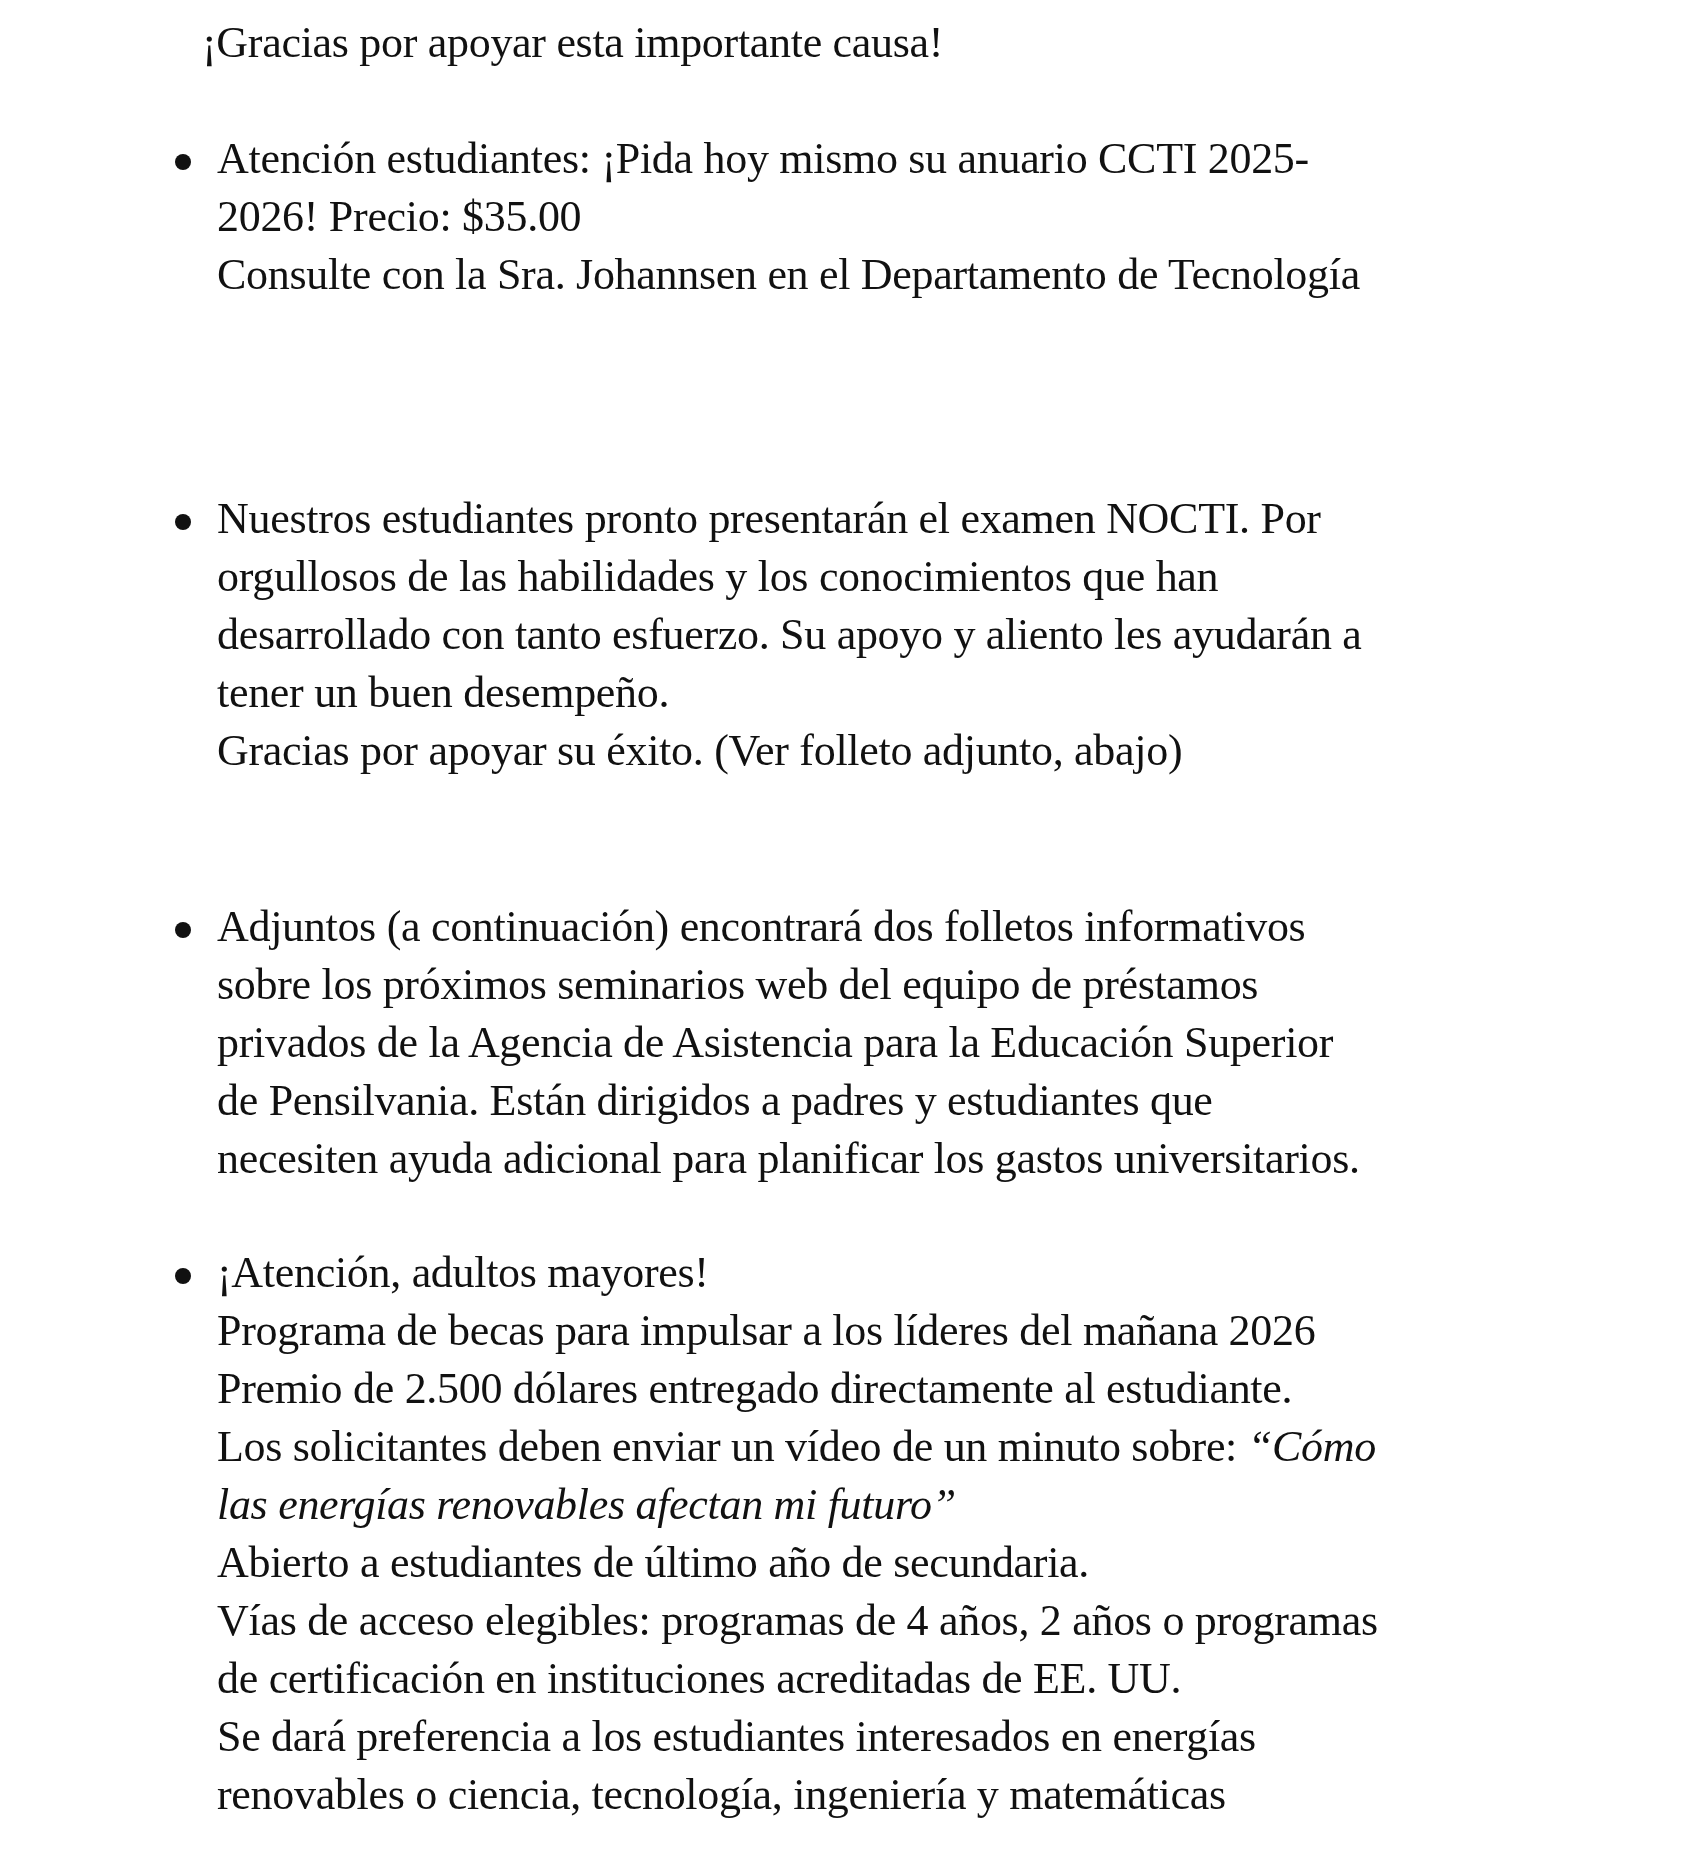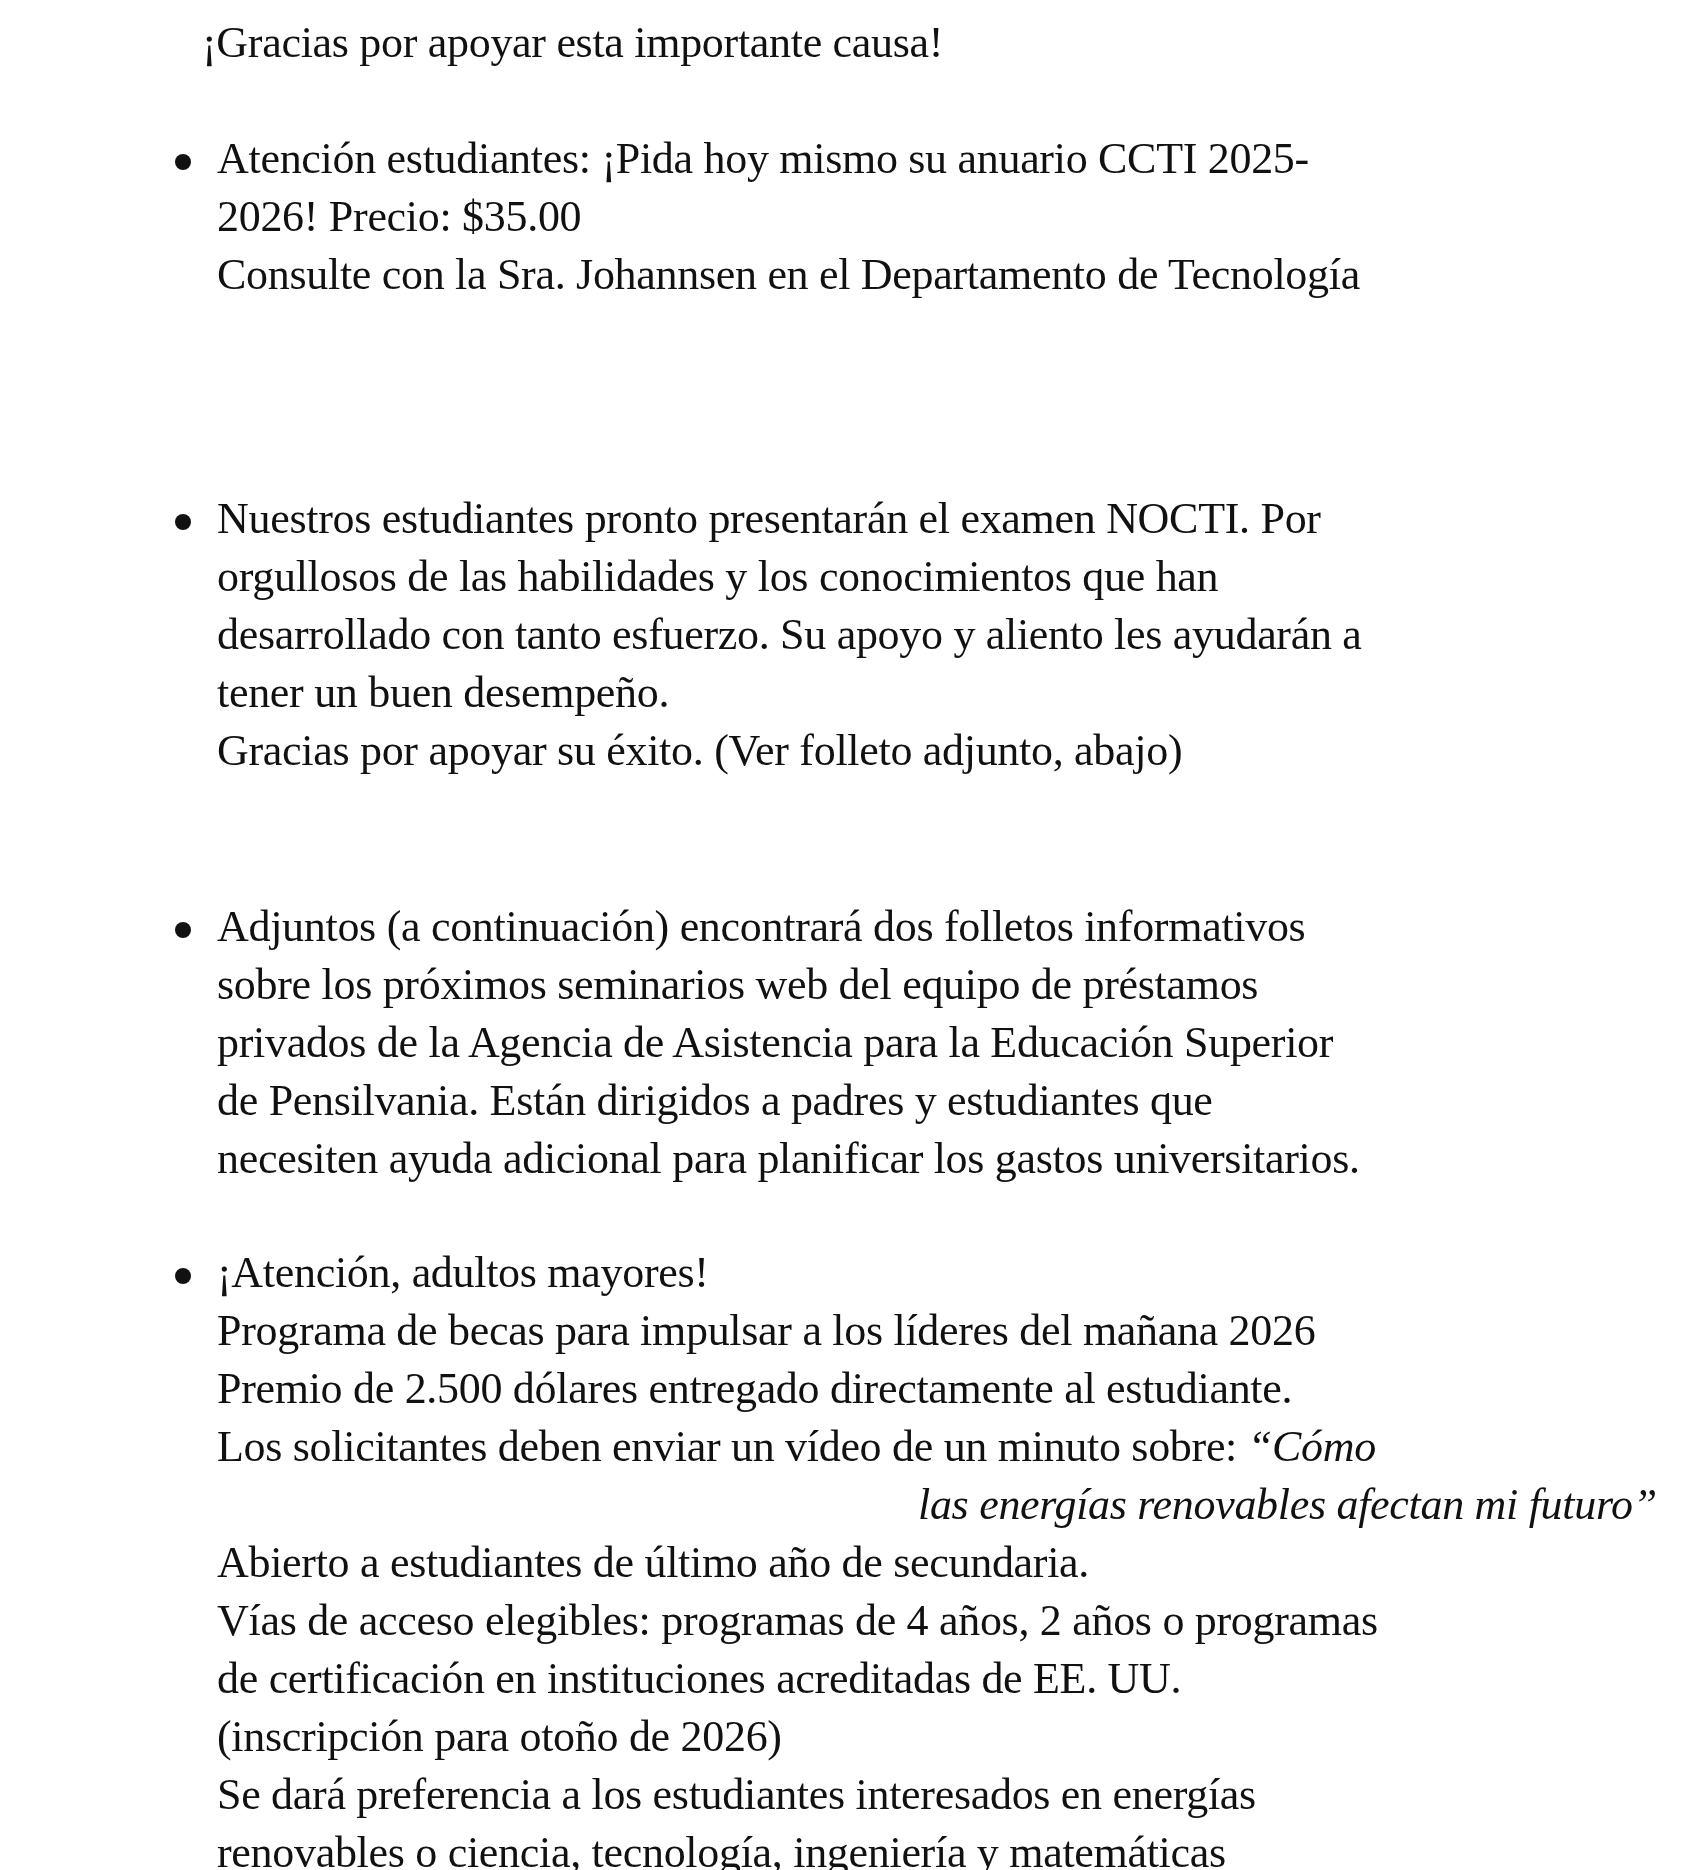--- a/index.html
+++ b/index.html
@@ -16,21 +16,21 @@
   .list { position: absolute; left: 0; top: 0; width: 1700px; }
   .item { position: absolute; left: 217px; width: 1440px; }
   .item .bullet {
     position: absolute; left: -42px; top: 24px;
     width: 16px; height: 16px; border-radius: 50%; background: #111;
   }
   .line {
     display: block; font-size: 44px; line-height: 58px;
     white-space: nowrap; letter-spacing: -0.3px;
   }
-  .italic { font-style: italic; text-align: right; }
+  .italic { font-style: italic; }
 </style>
 </head>
 <body>
 
 <div class="page">
   <div class="intro">¡Gracias por apoyar esta importante causa!</div>
 
   <div class="list">
 
     <div class="item" style="top:130px;">
@@ -61,19 +61,18 @@
     <div class="item" style="top:1244px;">
       <span class="bullet"></span>
       <span class="line">¡Atención, adultos mayores!</span>
       <span class="line">Programa de becas para impulsar a los líderes del mañana 2026</span>
       <span class="line">Premio de 2.500 dólares entregado directamente al estudiante.</span>
       <span class="line"><span>Los solicitantes deben enviar un vídeo de un minuto sobre: </span><span class="italic">“Cómo</span></span>
       <span class="line italic">las energías renovables afectan mi futuro”</span>
       <span class="line">Abierto a estudiantes de último año de secundaria.</span>
       <span class="line">Vías de acceso elegibles: programas de 4 años, 2 años o programas</span>
       <span class="line">de certificación en instituciones acreditadas de EE. UU.</span>
-      <span class="line">(inscripción para otoño de 2026)</span>
       <span class="line">Se dará preferencia a los estudiantes interesados en energías</span>
       <span class="line">renovables o ciencia, tecnología, ingeniería y matemáticas</span>
     </div>
 
   </div>
 </div>
 
 </body></html>

